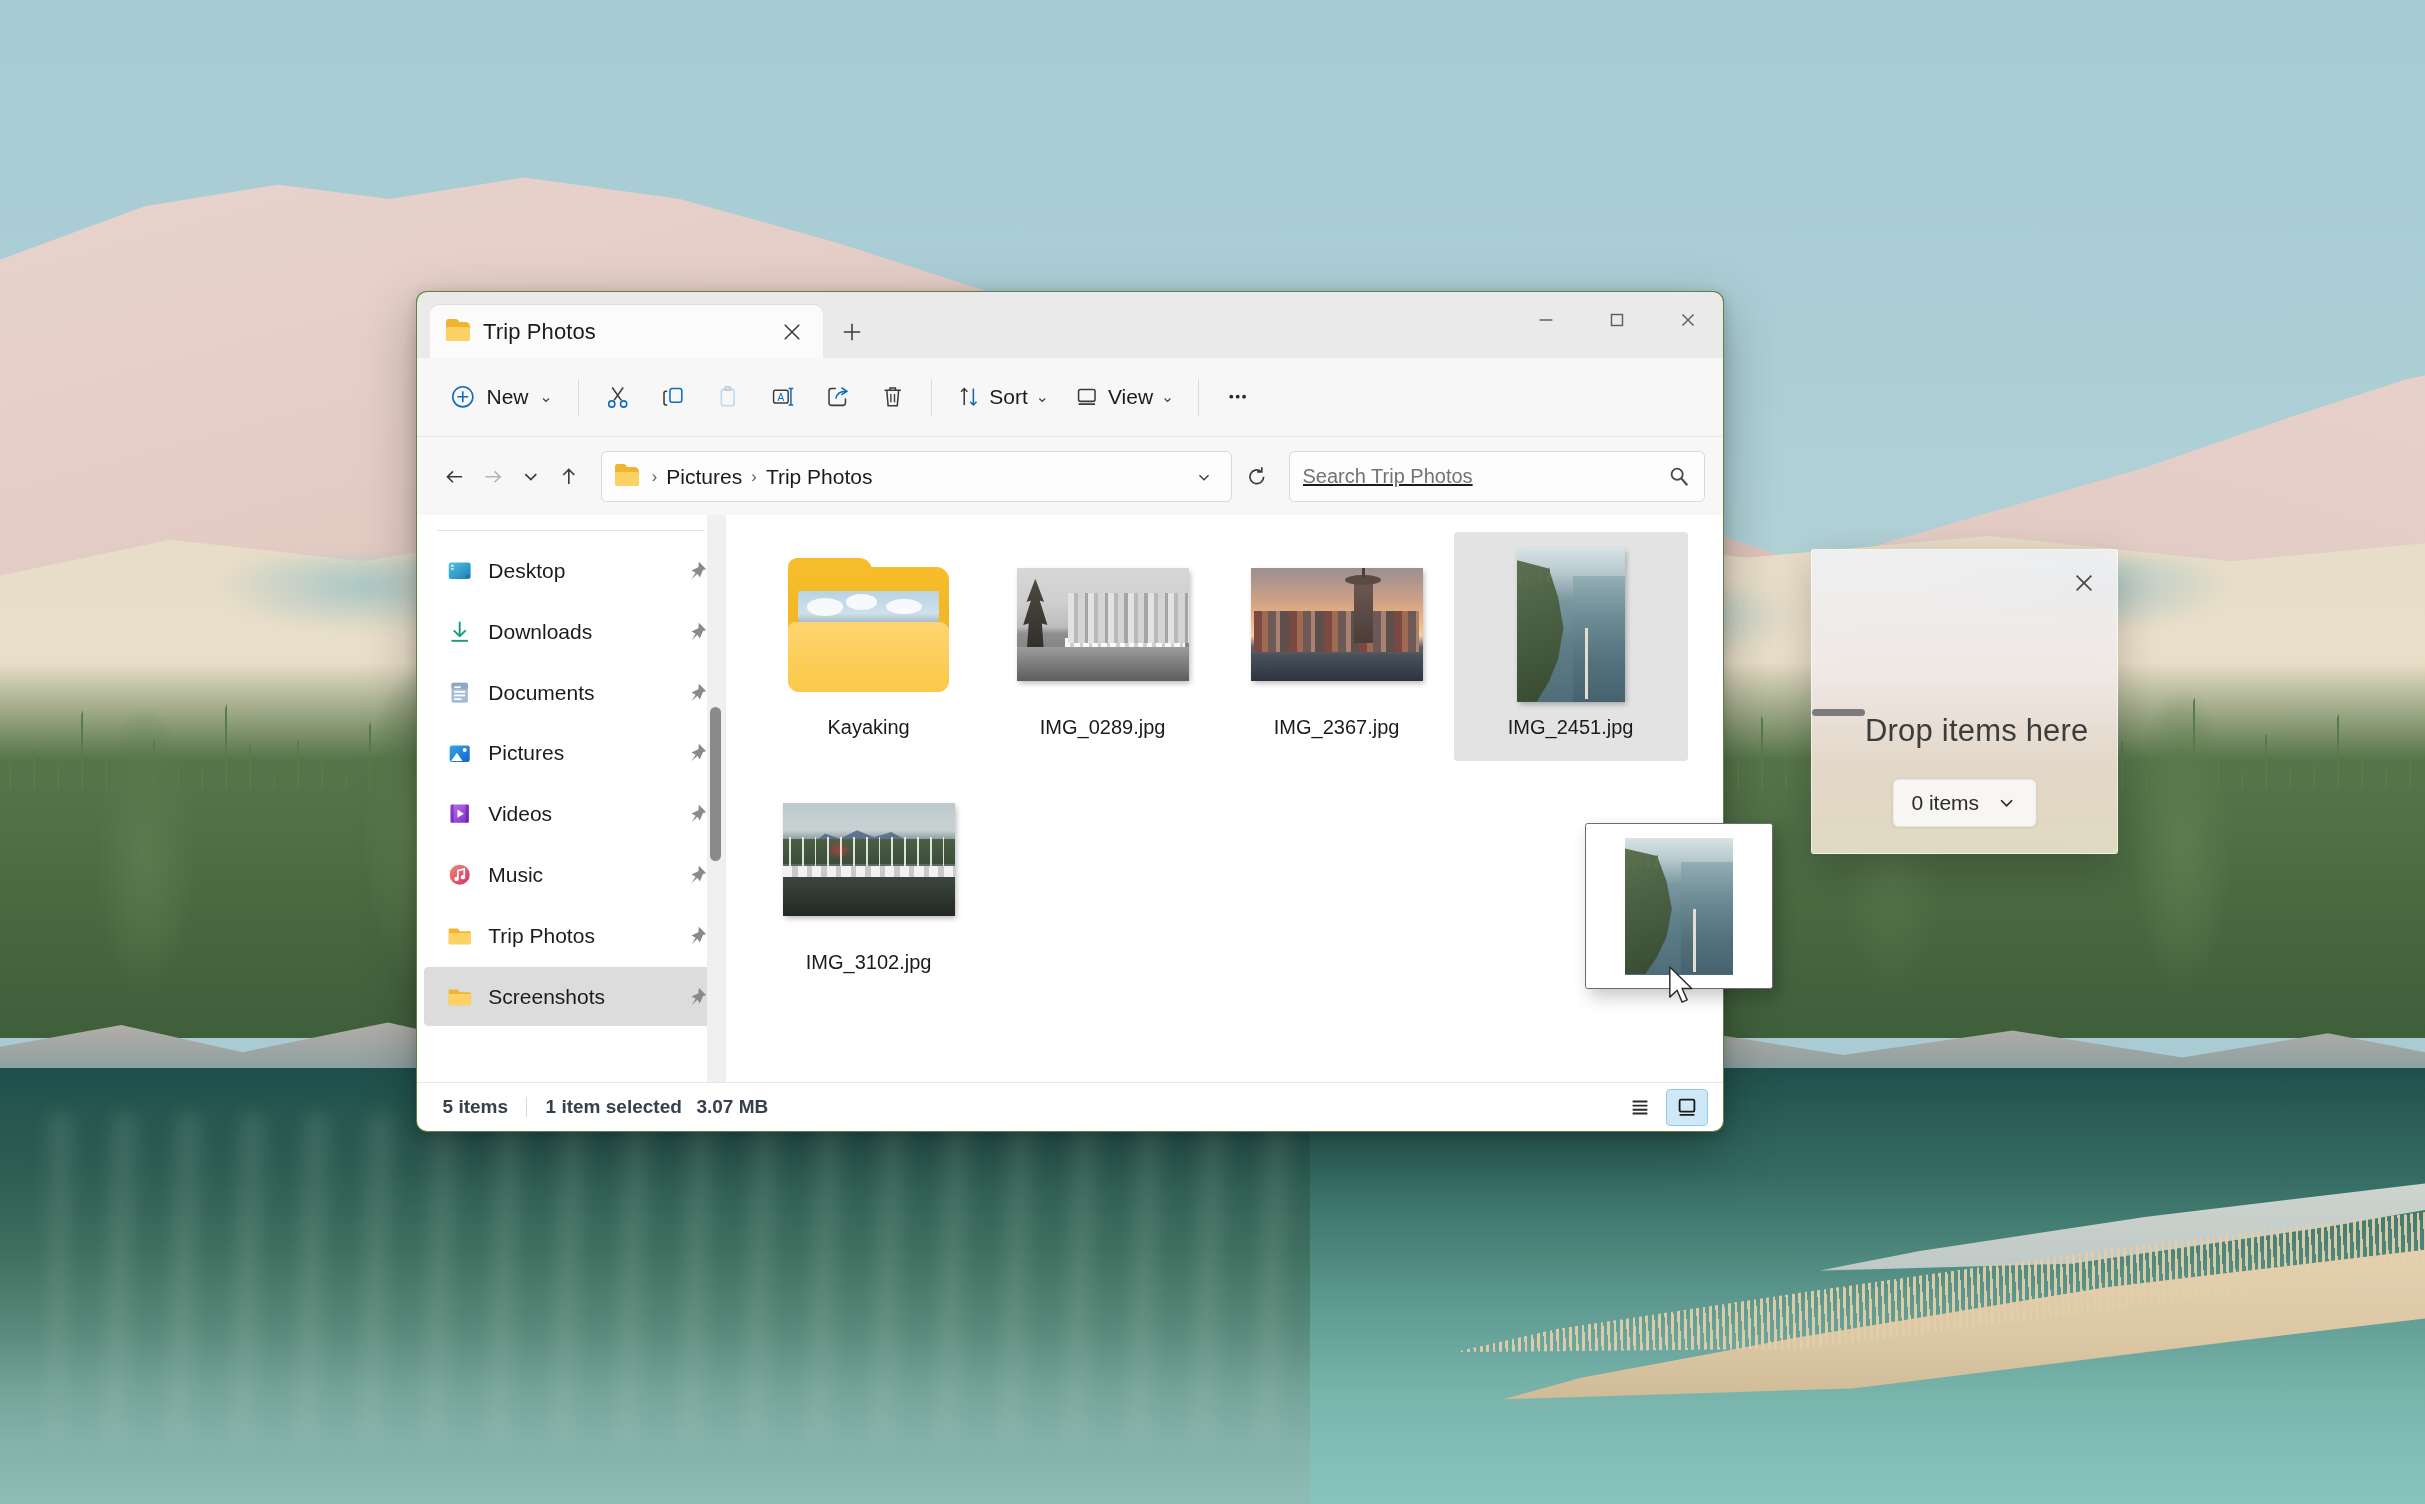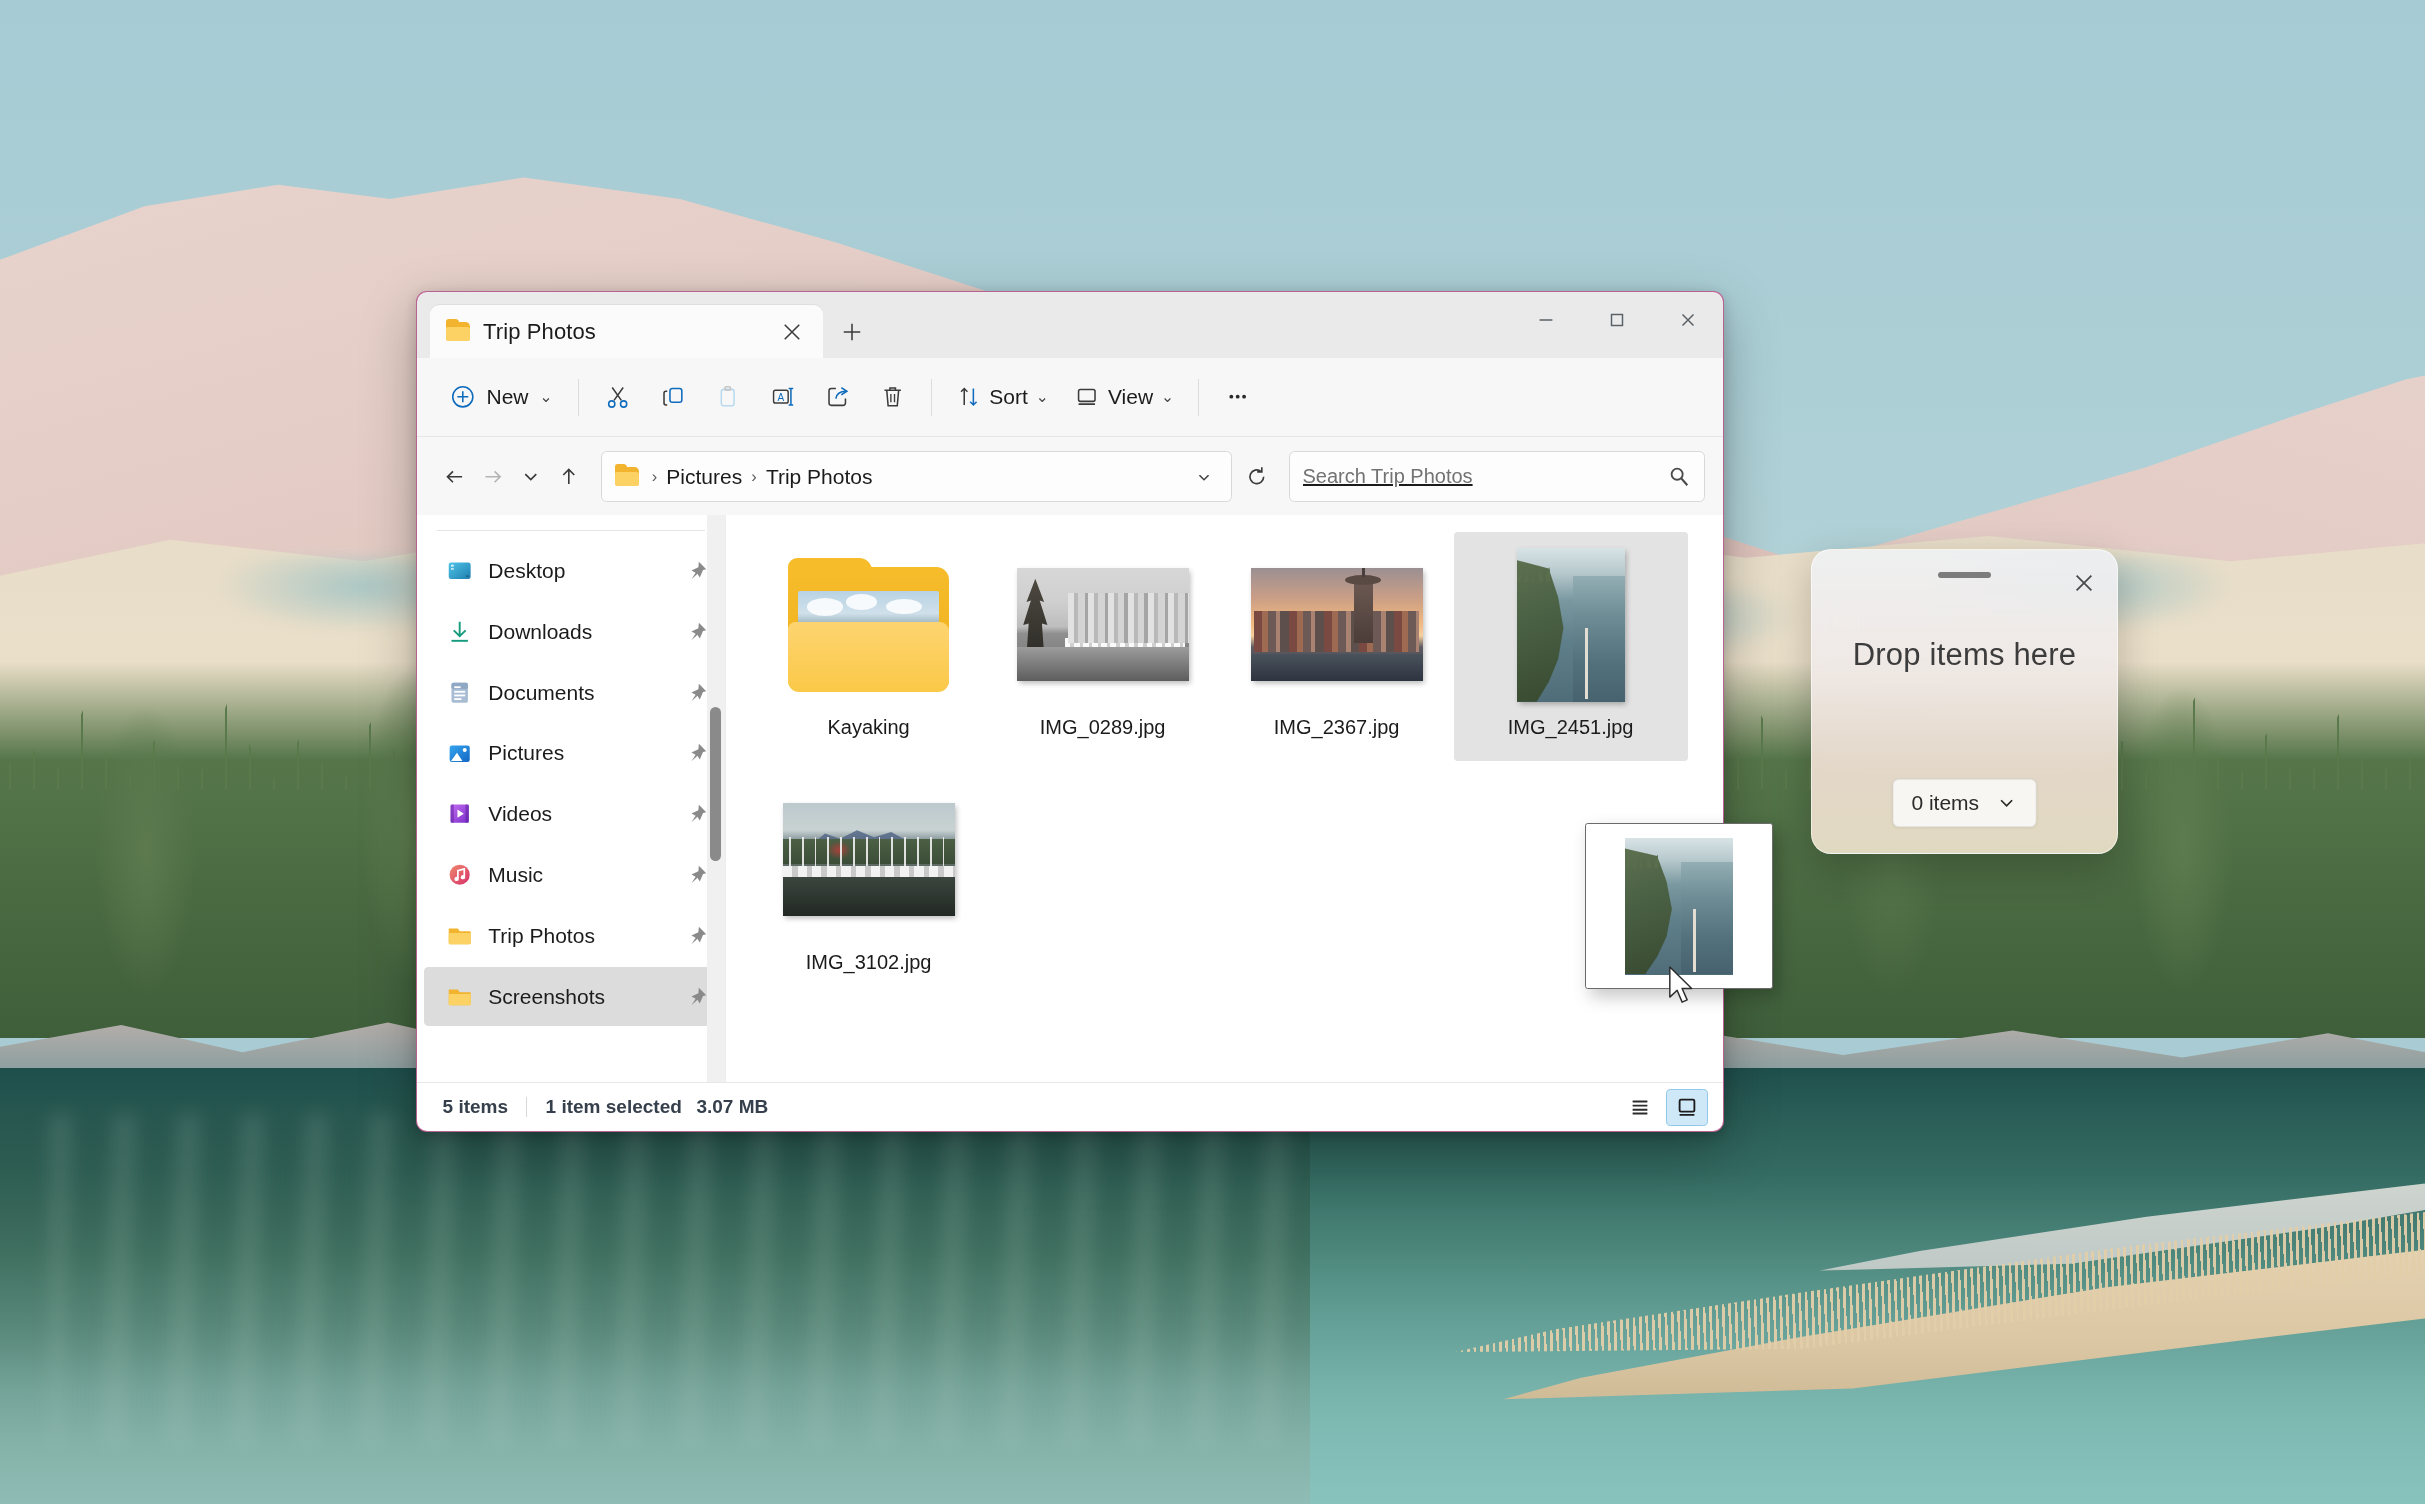--- a/index.html
+++ b/index.html
@@ -124,21 +124,21 @@
     position: absolute; right: -1%; top: 78.5%; width: 26%; height: 6%;
     background: linear-gradient(to bottom, #cfd5cf 0%, #bfc9c6 100%);
     clip-path: polygon(100% 0%, 52% 40%, 16% 78%, 0% 100%, 40% 92%, 80% 52%, 100% 28%);
     filter: blur(0.9px);
   }
 
   
   #explorer {
     position: absolute;
     left: 416px; top: 291px; width: 1308px; height: 841px;
-    background: #ec4899;
+    background: #4d7c0f;
     border-radius: 11px;
     box-shadow: 0 20px 55px rgba(0,0,0,0.28), 0 3.7px 12.8px rgba(0,0,0,0.18);
     overflow: hidden;
     border: 0.9px solid rgba(120,130,135,0.45);
   }
 
   
   .titlebar {
     position: relative; height: 66px; background: #eaeaea;
     display: flex; align-items: flex-end;
@@ -432,30 +432,30 @@
     background:#ffffff; border: 1.8px solid #6b6b6b; border-radius: 2.7px;
     box-shadow: 5.5px 7.3px 16.5px rgba(0,0,0,0.22);
     display:flex; align-items:center; justify-content:center;
   }
   #drag-ghost .ph-2451 { width: 108px; height: 137px; box-shadow:none; }
   #cursor { position:absolute; left: 1668px; top: 966px; width: 31px; height: 44px; }
 
   
   #drop-panel {
     position:absolute; left: 1811px; top: 549px; width: 307px; height: 305px;
-    border-radius: 20px;
+    border-radius: 3px;
     background: linear-gradient(180deg,
        rgba(238,240,243,0.93) 0%,
        rgba(241,234,232,0.90) 42%,
        rgba(243,226,214,0.90) 72%,
        rgba(240,229,206,0.90) 100%);
     backdrop-filter: blur(20px);
     box-shadow: 0 14.6px 40px rgba(0,0,0,0.22);
     border: 0.9px solid rgba(255,255,255,0.55);
-    display:flex; flex-direction:column; align-items:center;
+    display:flex; flex-direction:row; align-items:center;
   }
   .dp-grabber {
     width: 53px; height: 6.4px; border-radius: 3.7px; background:#7c7c7c; margin-top: 22px;
   }
   .dp-close {
     position:absolute; right: 14.6px; top: 14.6px; width: 37px; height: 37px;
     display:flex; align-items:center; justify-content:center; color:#4a4a4a;
   }
   .dp-title {
     margin-top: 59px; font-size: 31px; color:#3c3c3c; letter-spacing:0.2px;

